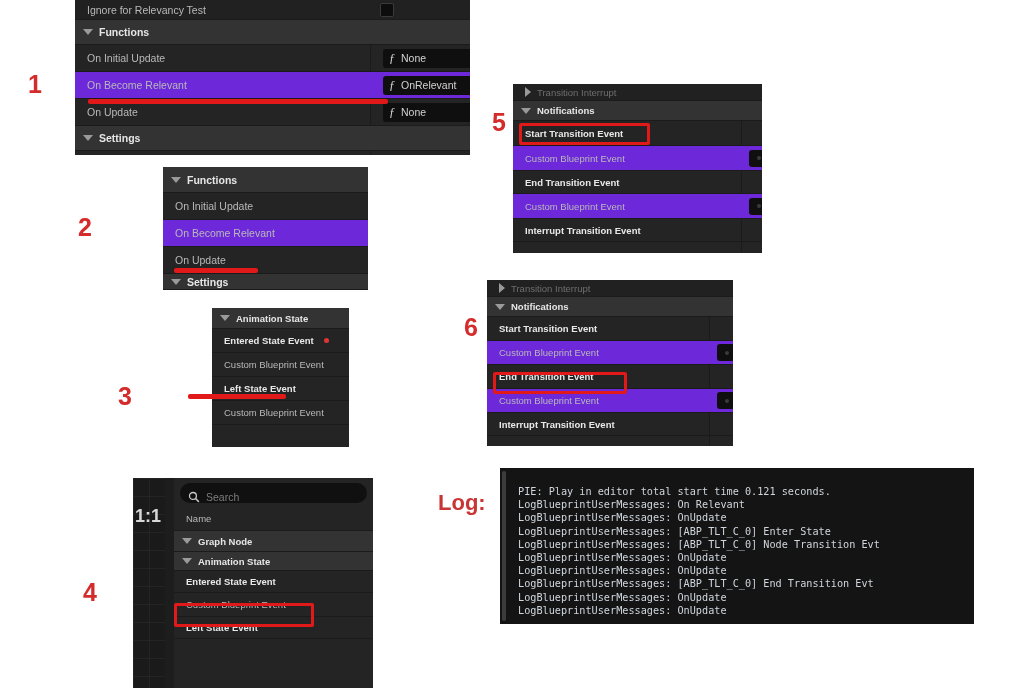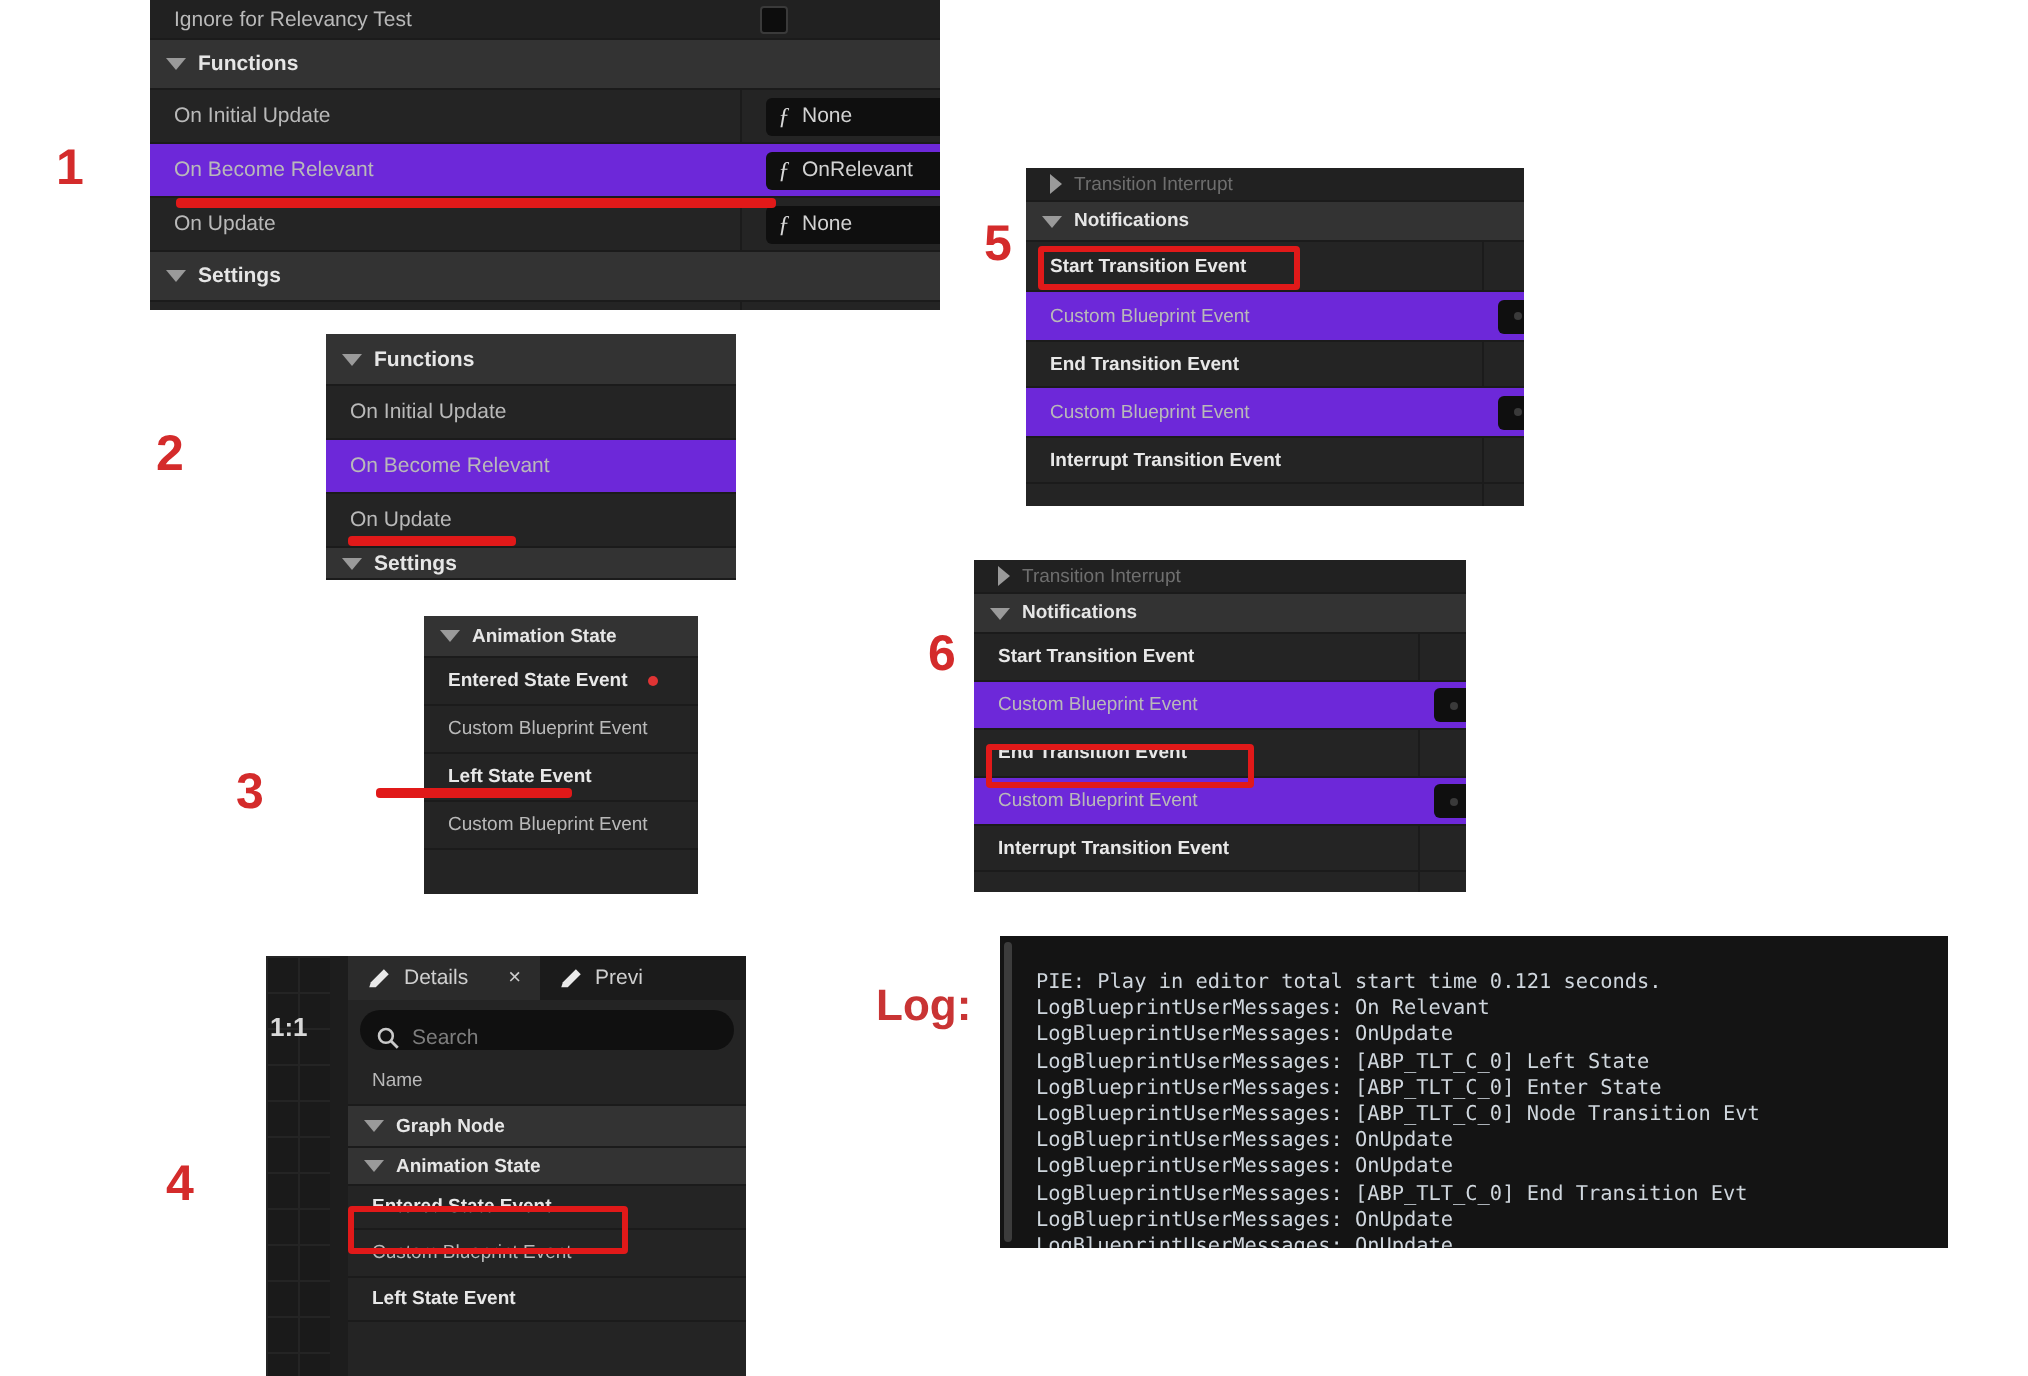--- a/index.html
+++ b/index.html
@@ -129,21 +129,21 @@
   .gridbg {
     position: absolute; left: 0; top: 0; bottom: 0; width: 32px;
     background-color: #1a1a1a;
     background-image:
       linear-gradient(to right, #242424 1px, transparent 1px),
       linear-gradient(to bottom, #242424 1px, transparent 1px);
     background-size: 16px 18px;
   }
   .ratio {
     position: absolute; left: 2px; top: 28px;
-    color: #d8d8d8; font-size: 13px; font-weight: bold;
+    color: #d8d8d8; font-size: 18px; font-weight: bold;
   }
   .reddot { width: 5px; height: 5px; border-radius: 50%; background: #e03434; }
 </style>
 </head>
 <body>
 
 <div id="root">
 
   <div class="panel" id="p1" style="left:75px; top:0; width:395px; height:155px;">
     <div class="splitv" style="left:295px;"></div>
@@ -236,35 +236,20 @@
     </div>
   </div>
   <div class="num" style="left:118px; top:382px;">3</div>
   <div class="underline" style="left:188px; top:394px; width:98px;"></div>
 
   <div class="panel" id="p4" style="left:133px; top:478px; width:240px; height:210px;">
     <div class="gridbg"></div>
     <div class="ratio">1:1</div>
 
     <div style="position:absolute; left:41px; top:0; right:0; bottom:0; background:#242424;">
-      <div class="tabbar">
-        <div class="tab active">
-          <svg width="13" height="13" viewBox="0 0 16 16">
-            <path d="M2 13 L3 10 L11 2 L14 5 L6 13 Z" fill="#e9e9e9"></path>
-          </svg>
-          <span>Details</span>
-          <span class="x">×</span>
-        </div>
-        <div class="tab">
-          <svg width="13" height="13" viewBox="0 0 16 16">
-            <path d="M2 13 L3 10 L11 2 L14 5 L6 13 Z" fill="#e9e9e9"></path>
-          </svg>
-          <span>Previ</span>
-        </div>
-      </div>
 
       <div class="searchbar">
         <svg width="12" height="12" viewBox="0 0 16 16">
           <circle cx="6.6" cy="6.6" r="4.6" stroke="#c9c9c9" stroke-width="1.7" fill="none"></circle>
           <line x1="10" y1="10" x2="14.5" y2="14.5" stroke="#c9c9c9" stroke-width="1.9"></line>
         </svg>
         <span>Search</span>
       </div>
 
       <div class="row" style="height:24px; font-size:9.5px;">
@@ -368,21 +353,20 @@
   <div class="num" style="left:464px; top:313px;">6</div>
   <div class="boxhl" style="left:493px; top:372px; width:134px; height:22px;"></div>
 
   <div class="logword" style="left:438px; top:490px;">Log:</div>
   <div id="log-console" style="left:500px; top:468px; width:474px; height:156px;">
     <div class="scroll"></div>
     <div id="log-lines" style="padding-top:17px;">
         <div class="logline">PIE: Play in editor total start time 0.121 seconds.</div>
         <div class="logline">LogBlueprintUserMessages: On Relevant</div>
         <div class="logline">LogBlueprintUserMessages: OnUpdate</div>
-        <div class="logline">LogBlueprintUserMessages: [ABP_TLT_C_0] Left State</div>
         <div class="logline">LogBlueprintUserMessages: [ABP_TLT_C_0] Enter State</div>
         <div class="logline">LogBlueprintUserMessages: [ABP_TLT_C_0] Node Transition Evt</div>
         <div class="logline">LogBlueprintUserMessages: OnUpdate</div>
         <div class="logline">LogBlueprintUserMessages: OnUpdate</div>
         <div class="logline">LogBlueprintUserMessages: [ABP_TLT_C_0] End Transition Evt</div>
         <div class="logline">LogBlueprintUserMessages: OnUpdate</div>
         <div class="logline">LogBlueprintUserMessages: OnUpdate</div>
       </div>
   </div>
 

